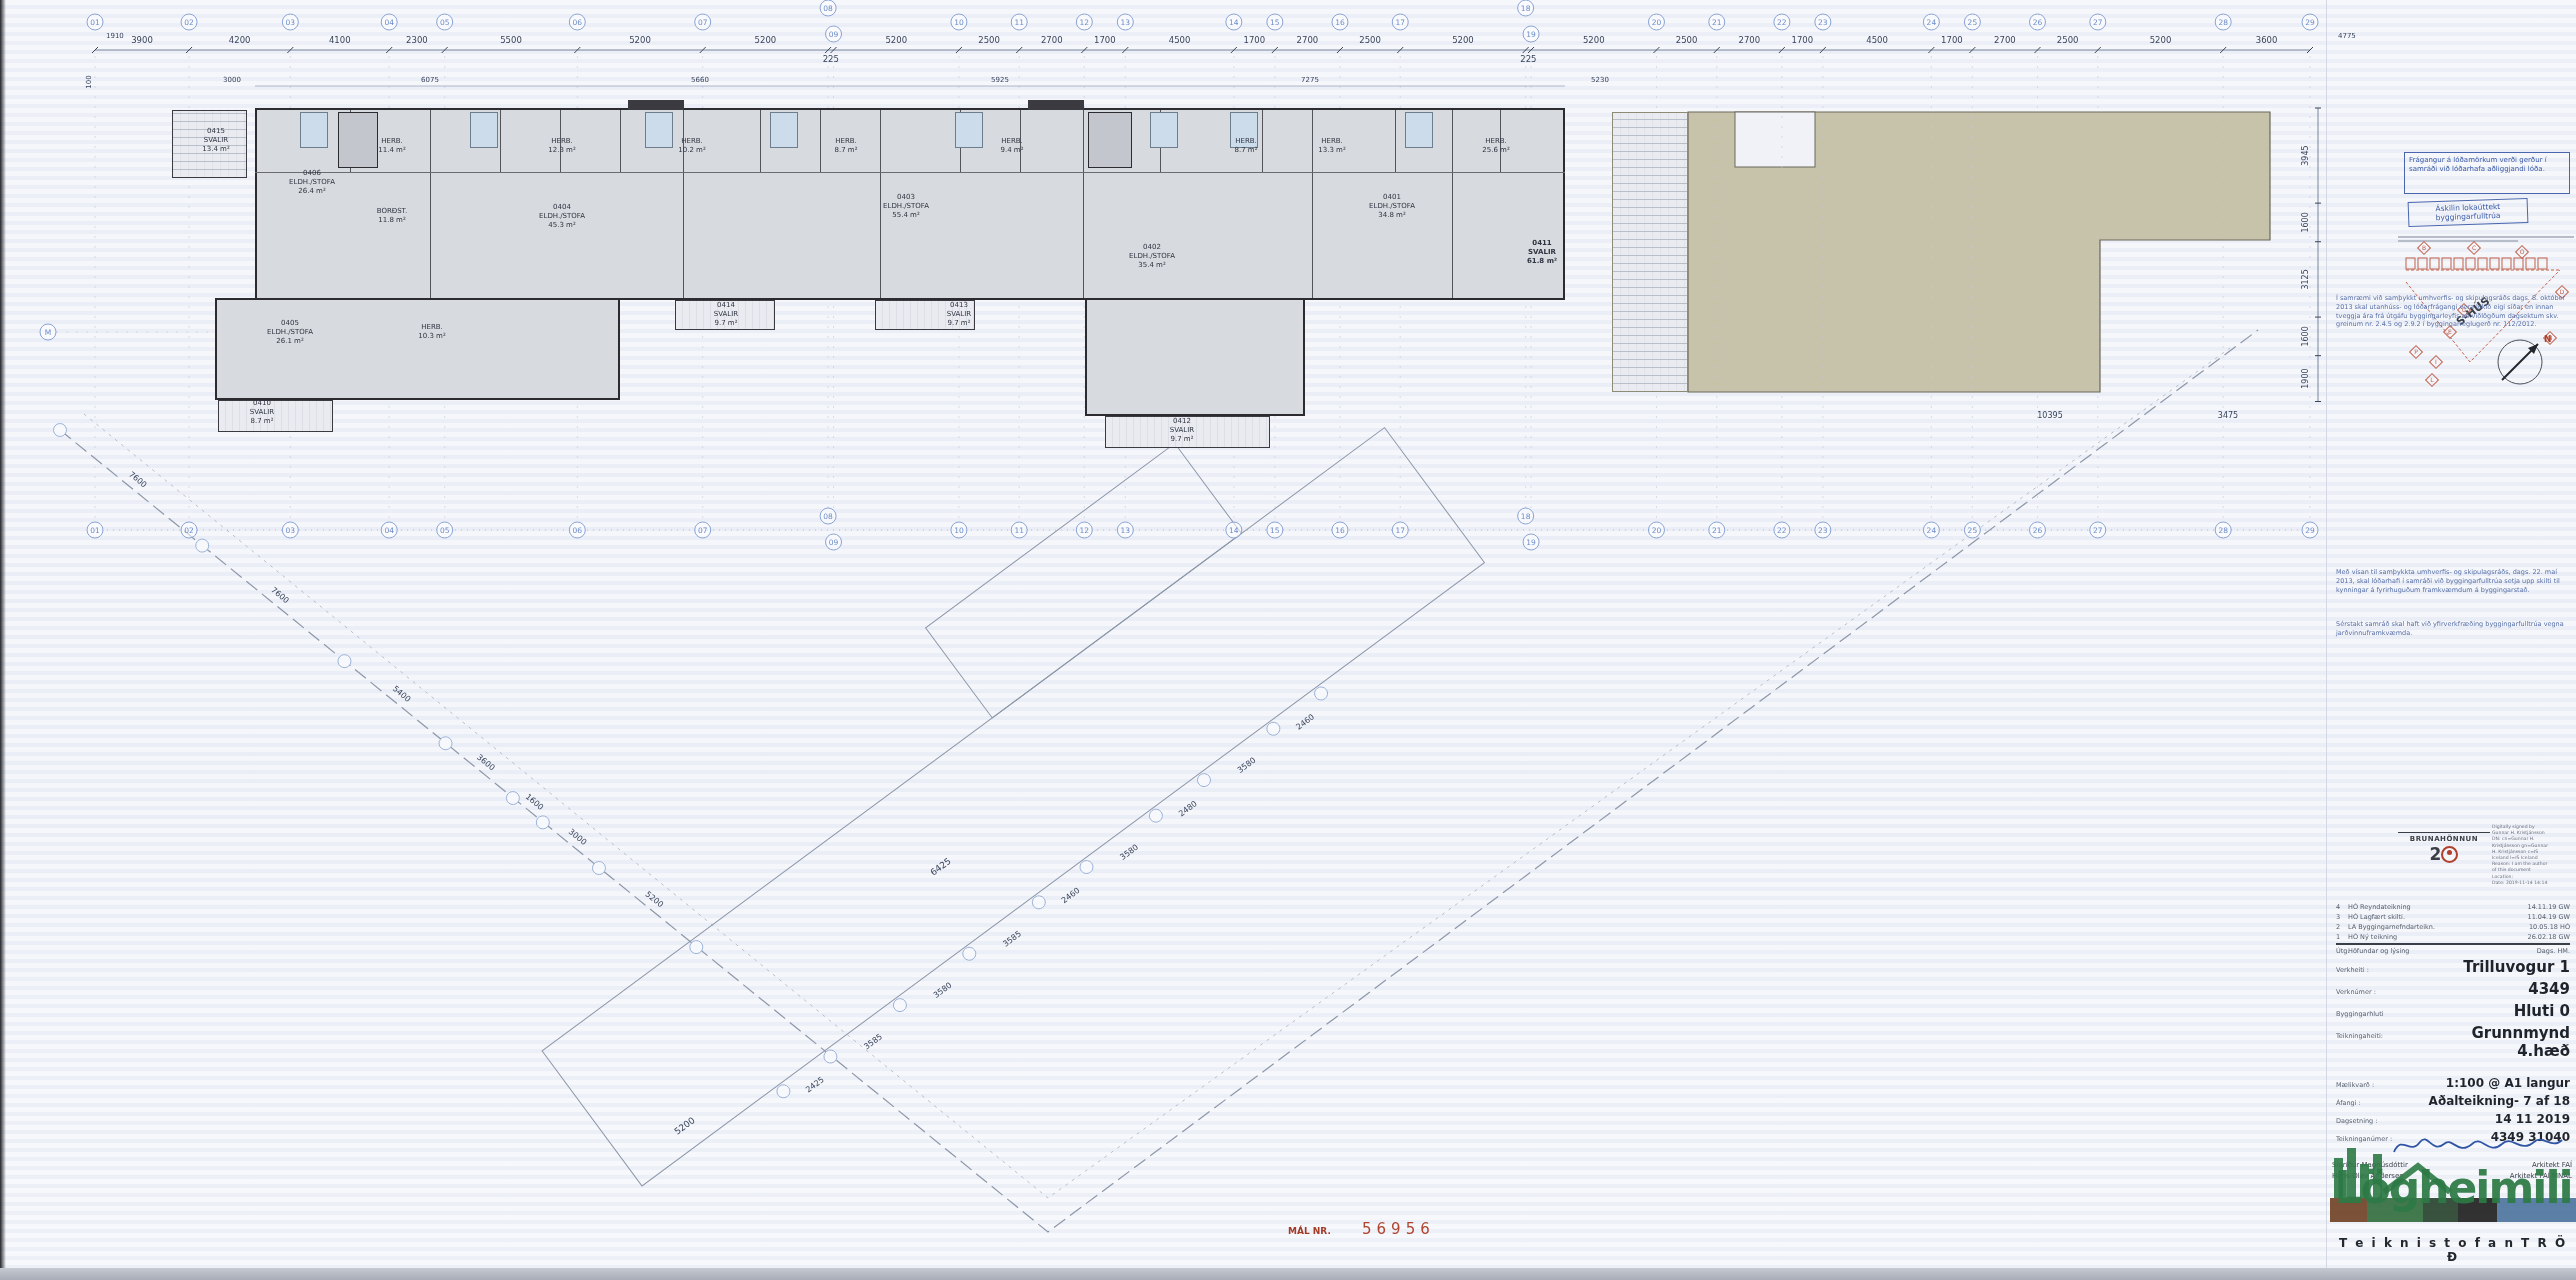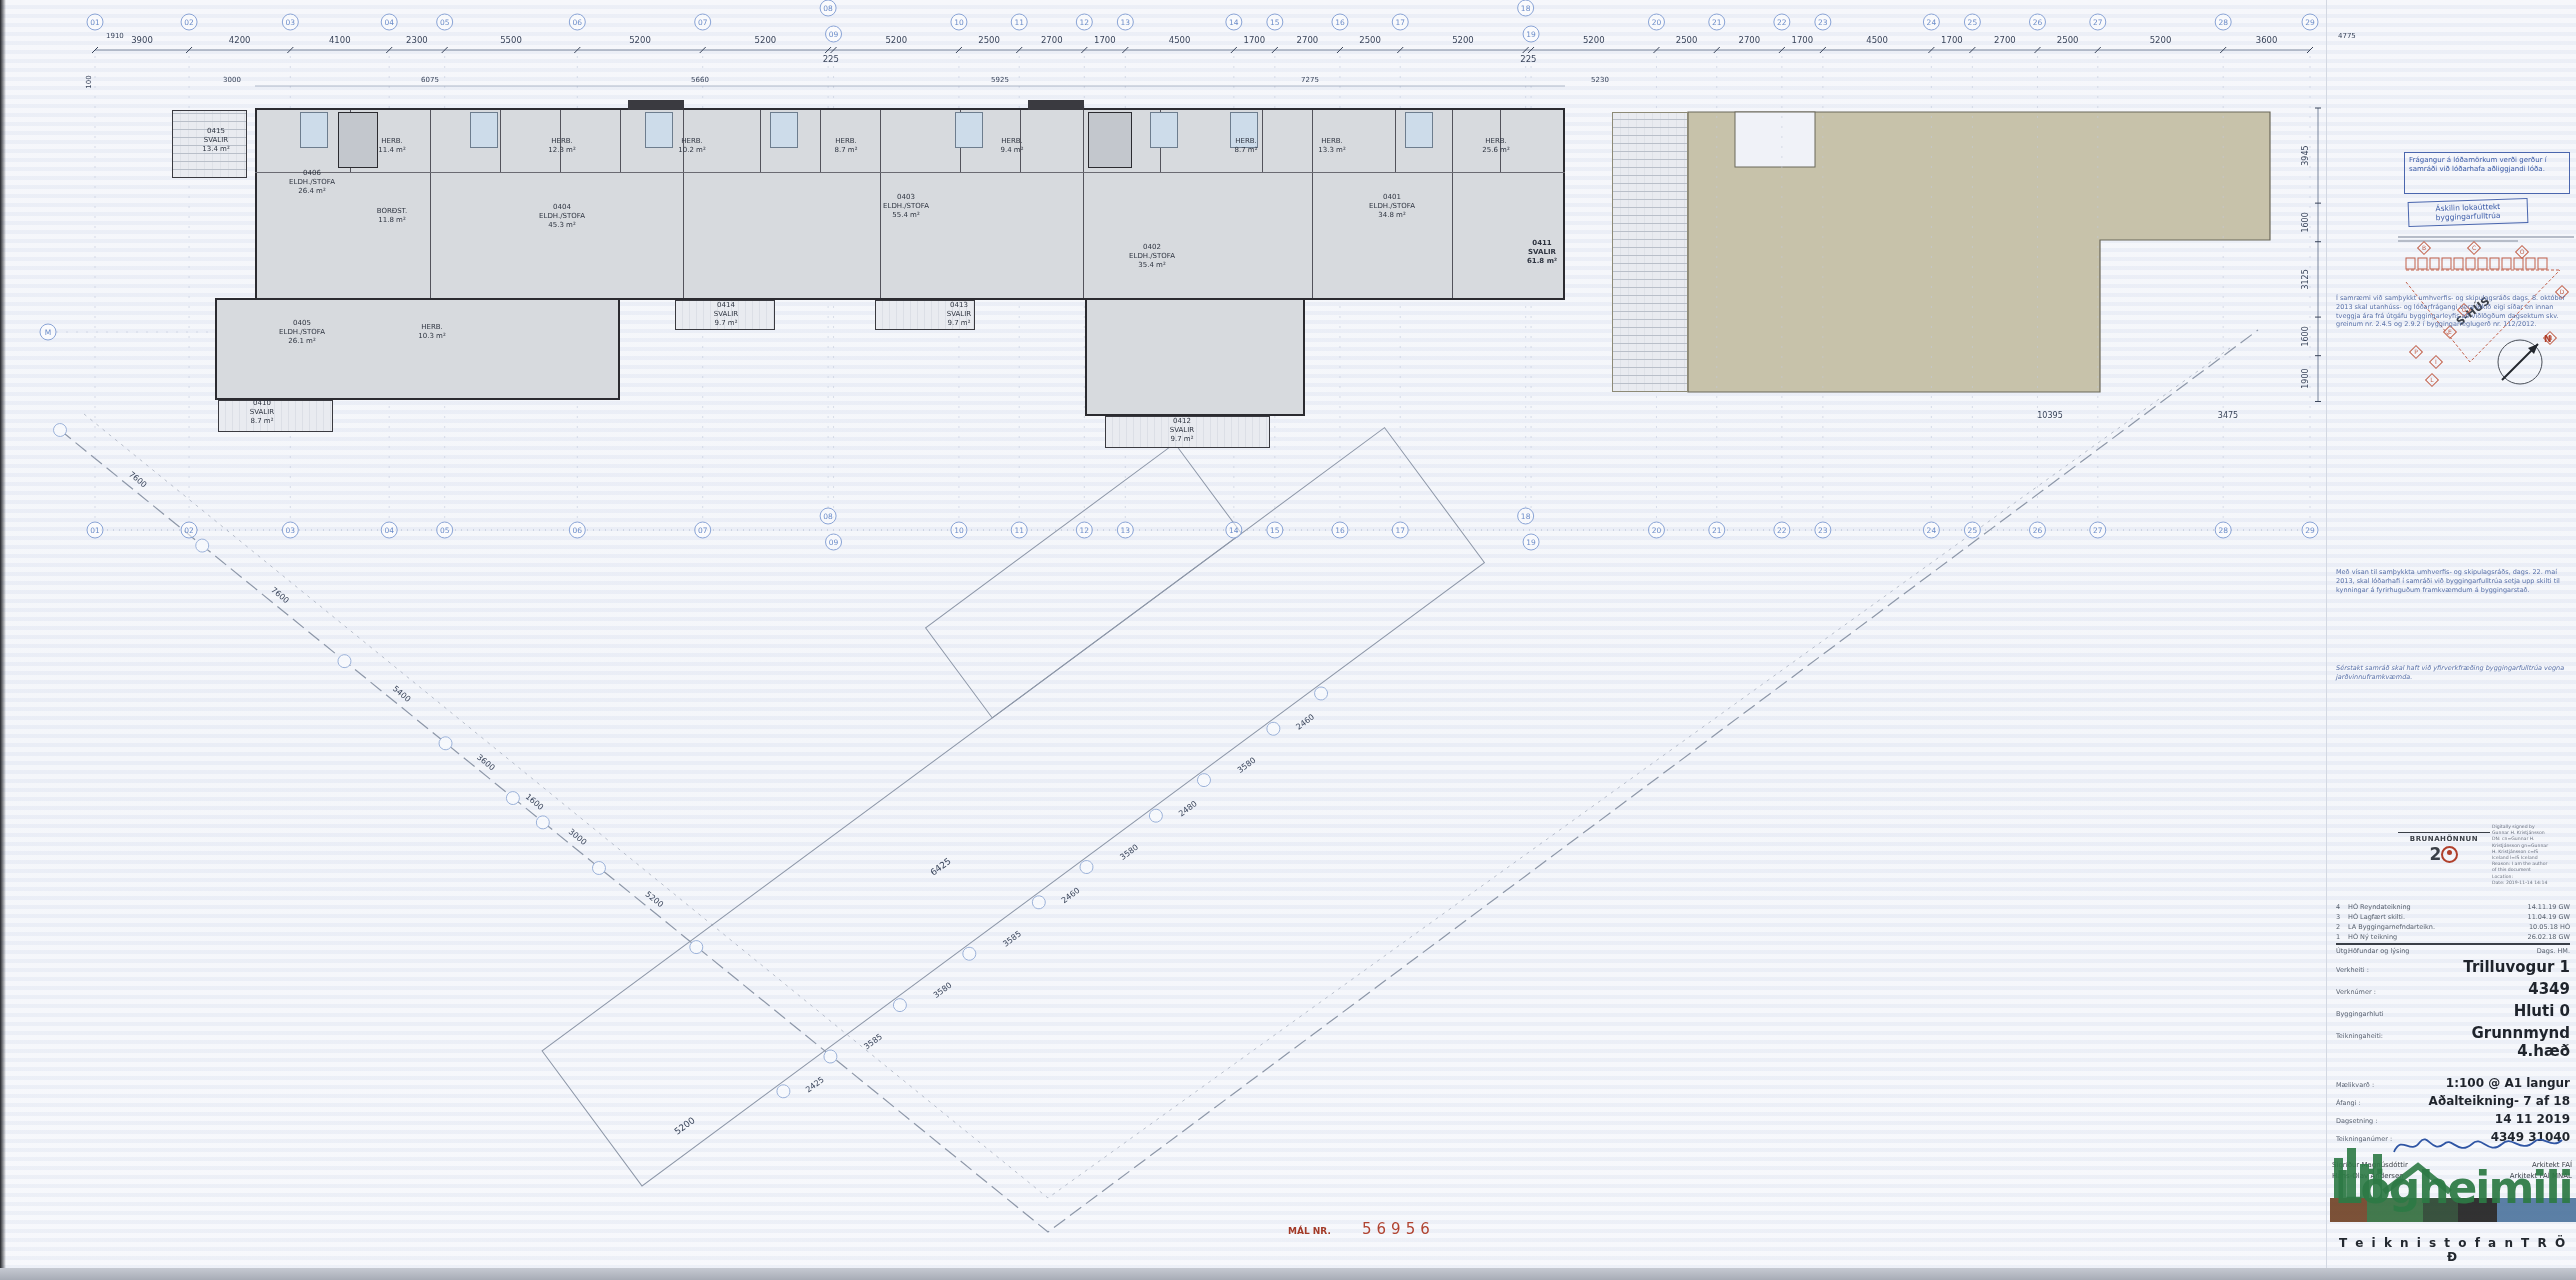--- a/index.html
+++ b/index.html
@@ -405,21 +405,21 @@
       <div class="room" style="left: 208px; top: 140px; margin-left: 8px;">0415
 SVALIR
 13.4 m²</div>
       <div class="room" style="left: 312px; top: 182px;">0406
 ELDH./STOFA
 26.4 m²</div>
       <div class="room" style="left: 392px; top: 146px;">HERB.
 11.4 m²</div>
       <div class="room" style="left: 392px; top: 216px;">BORÐST.
 11.8 m²</div>
-      <div class="room" style="left: 302px; top: 332px;">0405
+      <div class="room" style="left: 290px; top: 332px;">0405
 ELDH./STOFA
 26.1 m²</div>
       <div class="room" style="left: 432px; top: 332px;">HERB.
 10.3 m²</div>
       <div class="room" style="left: 262px; top: 412px;">0410
 SVALIR
 8.7 m²</div>
       <div class="room" style="left: 562px; top: 146px;">HERB.
 12.3 m²</div>
       <div class="room" style="left: 562px; top: 216px;">0404
@@ -520,21 +520,21 @@
     <g>
       <circle cx="122" cy="122" r="22" fill="none" stroke="#4a4f58" stroke-width="1"></circle>
       <line x1="104" y1="140" x2="140" y2="104" stroke="#23272e" stroke-width="2"></line>
       <path d="M140 104 L130 108 L136 114 Z" fill="#23272e"></path>
       <text id="kp-north" x="146" y="102" font-size="9" font-weight="bold" fill="#b0402c">N</text>
     </g>
   </svg>
 
   <div class="note" style="top:275px;margin-top:19px;">Í samræmi við samþykkt umhverfis- og skipulagsráðs dags. 8. október 2013 skal utanhúss- og lóðarfrágangi vera lokið eigi síðar en innan tveggja ára frá útgáfu byggingarleyfis að viðlögðum dagsektum skv. greinum nr. 2.4.5 og 2.9.2 í byggingarreglugerð nr. 112/2012.</div>
   <div class="note" style="top:568px;">Með vísan til samþykkta umhverfis- og skipulagsráðs, dags. 22. maí 2013, skal lóðarhafi í samráði við byggingarfulltrúa setja upp skilti til kynningar á fyrirhuguðum framkvæmdum á byggingarstað.</div>
-  <div class="note" style="top:664px;font-style:italic;">Sérstakt samráð skal haft við yfirverkfræðing byggingarfulltrúa vegna jarðvinnuframkvæmda.</div>
+  <div class="note" style="top:620px;">Sérstakt samráð skal haft við yfirverkfræðing byggingarfulltrúa vegna jarðvinnuframkvæmda.</div>
 
   <div class="brand">
     <div class="bn">BRUNAHÖNNUN</div>
     <div class="b20"><span>2</span><span class="ring"><i></i></span></div>
   </div>
   <div class="digsig" id="digsig">
       <div>Digitally signed by</div>
       <div>Gunnar H. Kristjánsson</div>
       <div>DN: cn=Gunnar H.</div>
       <div>Kristjánsson gn=Gunnar</div>

